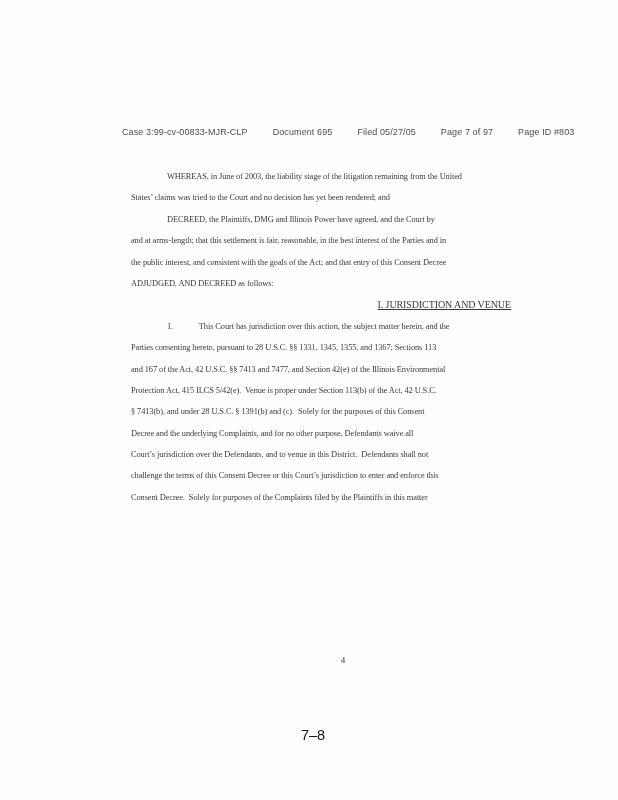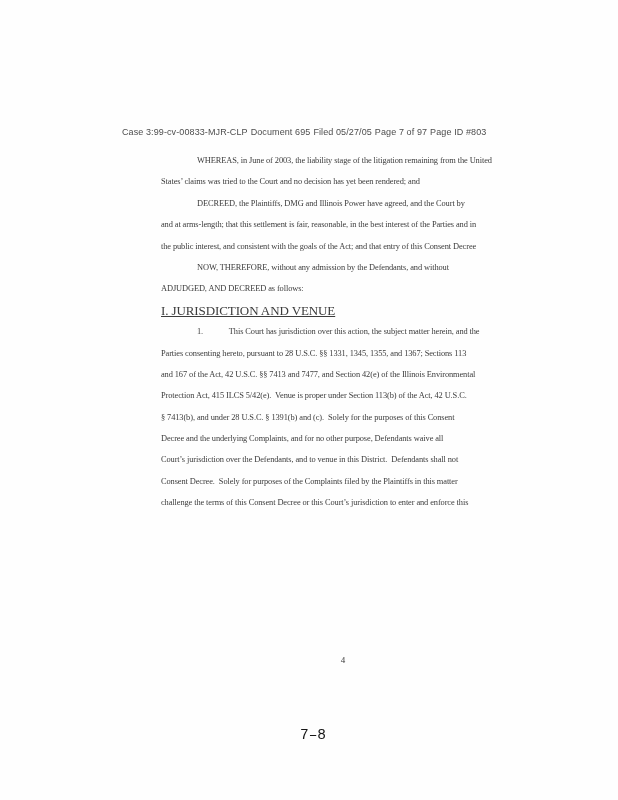--- a/index.html
+++ b/index.html
@@ -13,65 +13,64 @@
     position: relative;
     width: 618px; height: 800px;
     background: #fefefe;
   }
   
   .ecf-header {
     position: absolute;
     left: 122px; top: 127px;
     width: 430px;
     display: flex;
-    gap: 3px;
+    gap: 25px;
     font-family: "Liberation Sans", sans-serif;
     font-size: 9px;
     letter-spacing: 0.1px;
     color: #4d4d4d;
     white-space: nowrap;
   }
   
   .doc-body {
     position: absolute;
-    left: 131px; top: 150px;
+    left: 131px; top: 166px;
     width: 380px;
     font-size: 8.4px;
     letter-spacing: -0.1px;
     color: #3b3b3b;
     line-height: 21.4px;
-    margin-left: 30px;
   }
   .doc-body .line {
     height: 21.4px;
     white-space: pre;
   }
   .doc-body .line.indent { text-indent: 36px; }
   .doc-body .line.heading {
-    text-align: left;
+    text-align: right;
     text-decoration: underline;
     white-space: normal;
-    font-size: 13px;
+    font-size: 10px;
   }
   .page-number {
     position: absolute;
     left: 336px; top: 655px;
     width: 14px;
     font-size: 9px;
     color: #3b3b3b;
     text-align: center;
   }
   .bates-number {
     position: absolute;
     left: 0; top: 727px;
     width: 618px;
     text-align: center;
     padding-left: 8px;
     box-sizing: border-box;
-    font-family: Liberation Mono, monospace;
+    font-family: Liberation Sans, sans-serif;
     font-size: 14.5px;
     color: #161616;
   }
 </style>
 </head>
 <body>
 
 <div class="page">
 
   <div class="ecf-header">
@@ -82,31 +81,30 @@
     <span>Page ID #803</span>
   </div>
 
   <div class="doc-body">
 
   <div class="line indent">WHEREAS, in June of 2003, the liability stage of the litigation remaining from the United</div>
       <div class="line flush">States’ claims was tried to the Court and no decision has yet been rendered; and</div>
       <div class="line indent">DECREED, the Plaintiffs, DMG and Illinois Power have agreed, and the Court by</div>
       <div class="line flush">and at arms-length; that this settlement is fair, reasonable, in the best interest of the Parties and in</div>
       <div class="line flush">the public interest, and consistent with the goals of the Act; and that entry of this Consent Decree</div>
-      <div class="line indent">NOW, THEREFORE, without any admission by the Defendants, and without</div>
       <div class="line flush">ADJUDGED, AND DECREED as follows:</div>
       <div class="line heading">I. JURISDICTION AND VENUE</div>
       <div class="line indent">1.             This Court has jurisdiction over this action, the subject matter herein, and the</div>
       <div class="line flush">Parties consenting hereto, pursuant to 28 U.S.C. §§ 1331, 1345, 1355, and 1367; Sections 113</div>
       <div class="line flush">and 167 of the Act, 42 U.S.C. §§ 7413 and 7477, and Section 42(e) of the Illinois Environmental</div>
       <div class="line flush">Protection Act, 415 ILCS 5/42(e).  Venue is proper under Section 113(b) of the Act, 42 U.S.C.</div>
       <div class="line flush">§ 7413(b), and under 28 U.S.C. § 1391(b) and (c).  Solely for the purposes of this Consent</div>
       <div class="line flush">Decree and the underlying Complaints, and for no other purpose, Defendants waive all</div>
       <div class="line flush">Court’s jurisdiction over the Defendants, and to venue in this District.  Defendants shall not</div>
+      <div class="line flush">challenge the terms of this Consent Decree or this Court’s jurisdiction to enter and enforce this</div>
       <div class="line flush">Consent Decree.  Solely for purposes of the Complaints filed by the Plaintiffs in this matter</div>
-      <div class="line flush">challenge the terms of this Consent Decree or this Court’s jurisdiction to enter and enforce this</div>
     </div>
 
   <div class="page-number">4</div>
 
   <div class="bates-number">7–8</div>
 
 </div>
 
 </body></html>

